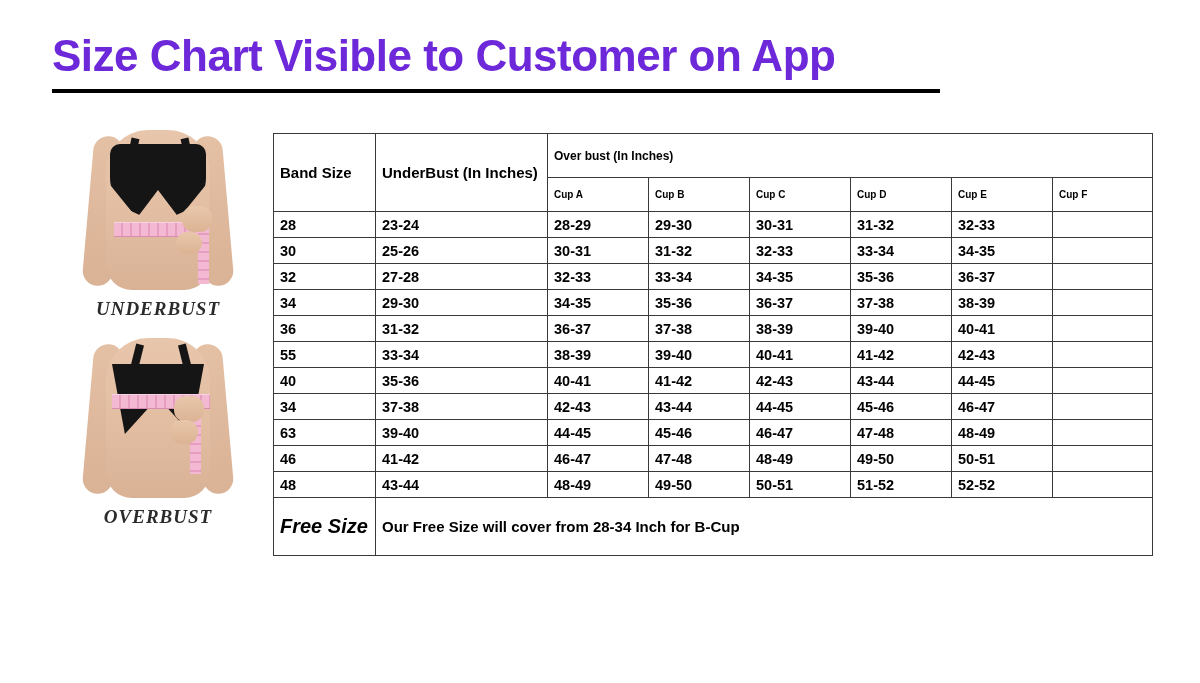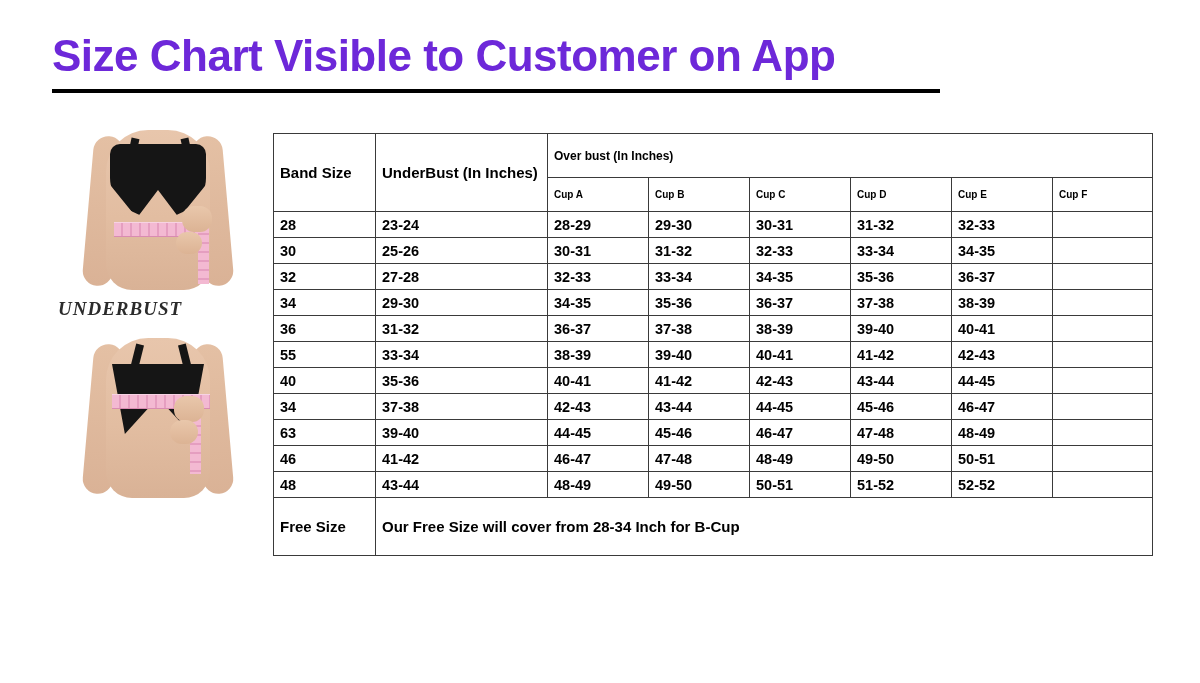--- a/index.html
+++ b/index.html
@@ -49,20 +49,21 @@
     margin-bottom: 18px;
   }
   .figure-photo {
     width: 200px;
     height: 160px;
     position: relative;
     overflow: hidden;
     background: #ffffff;
   }
   .figure-caption {
+    text-align: center;
     font-family: "Liberation Serif", serif;
     font-style: italic;
     font-weight: bold;
     font-size: 19px;
     letter-spacing: 1px;
     color: #2b2b2b;
     margin-top: 8px;
   }
 
   
@@ -171,23 +172,24 @@
   td.cup-head {
     background: #c6daf0;
     font-size: 10px;
   }
   td.band-cell {
     background: #fbe4ce;
   }
   td.free-label {
     background: #fbe4ce;
     text-align: left;
-    font-size: 15px;
+    font-size: 20px;
     vertical-align: middle;
     padding-left: 12px;
+    font-style: italic;
   }
   td.free-note {
     background: #b4c7e7;
     text-align: center;
     font-size: 15px;
     vertical-align: middle;
     margin-left: 40px;
   }
   tr.head-row-1 td { height: 44px; }
   tr.head-row-2 td { height: 34px; }
@@ -227,20 +229,21 @@
         <div class="skin-body"></div>
         <div class="strap" style="left:74px;top:6px;transform:rotate(14deg);"></div>
         <div class="strap" style="left:124px;top:6px;transform:rotate(-14deg);"></div>
         <div class="bra bra-b"></div>
         <div class="tape" style="left:54px;top:56px;width:98px;"></div>
         <div class="tape-tail" style="left:132px;top:62px;height:74px;"></div>
         <div class="hand" style="left:116px;top:58px;"></div>
         <div class="hand" style="left:112px;top:82px;width:28px;height:24px;"></div>
       </div>
     </div>
+    <div class="figure-caption">OVERBUST</div>
   </div>
 
 </div>
 
 <div id="size-table-wrap">
   <table class="size-table">
     <colgroup>
       <col class="c-band">
         <col class="c-under">
       <col class="c-cup">

